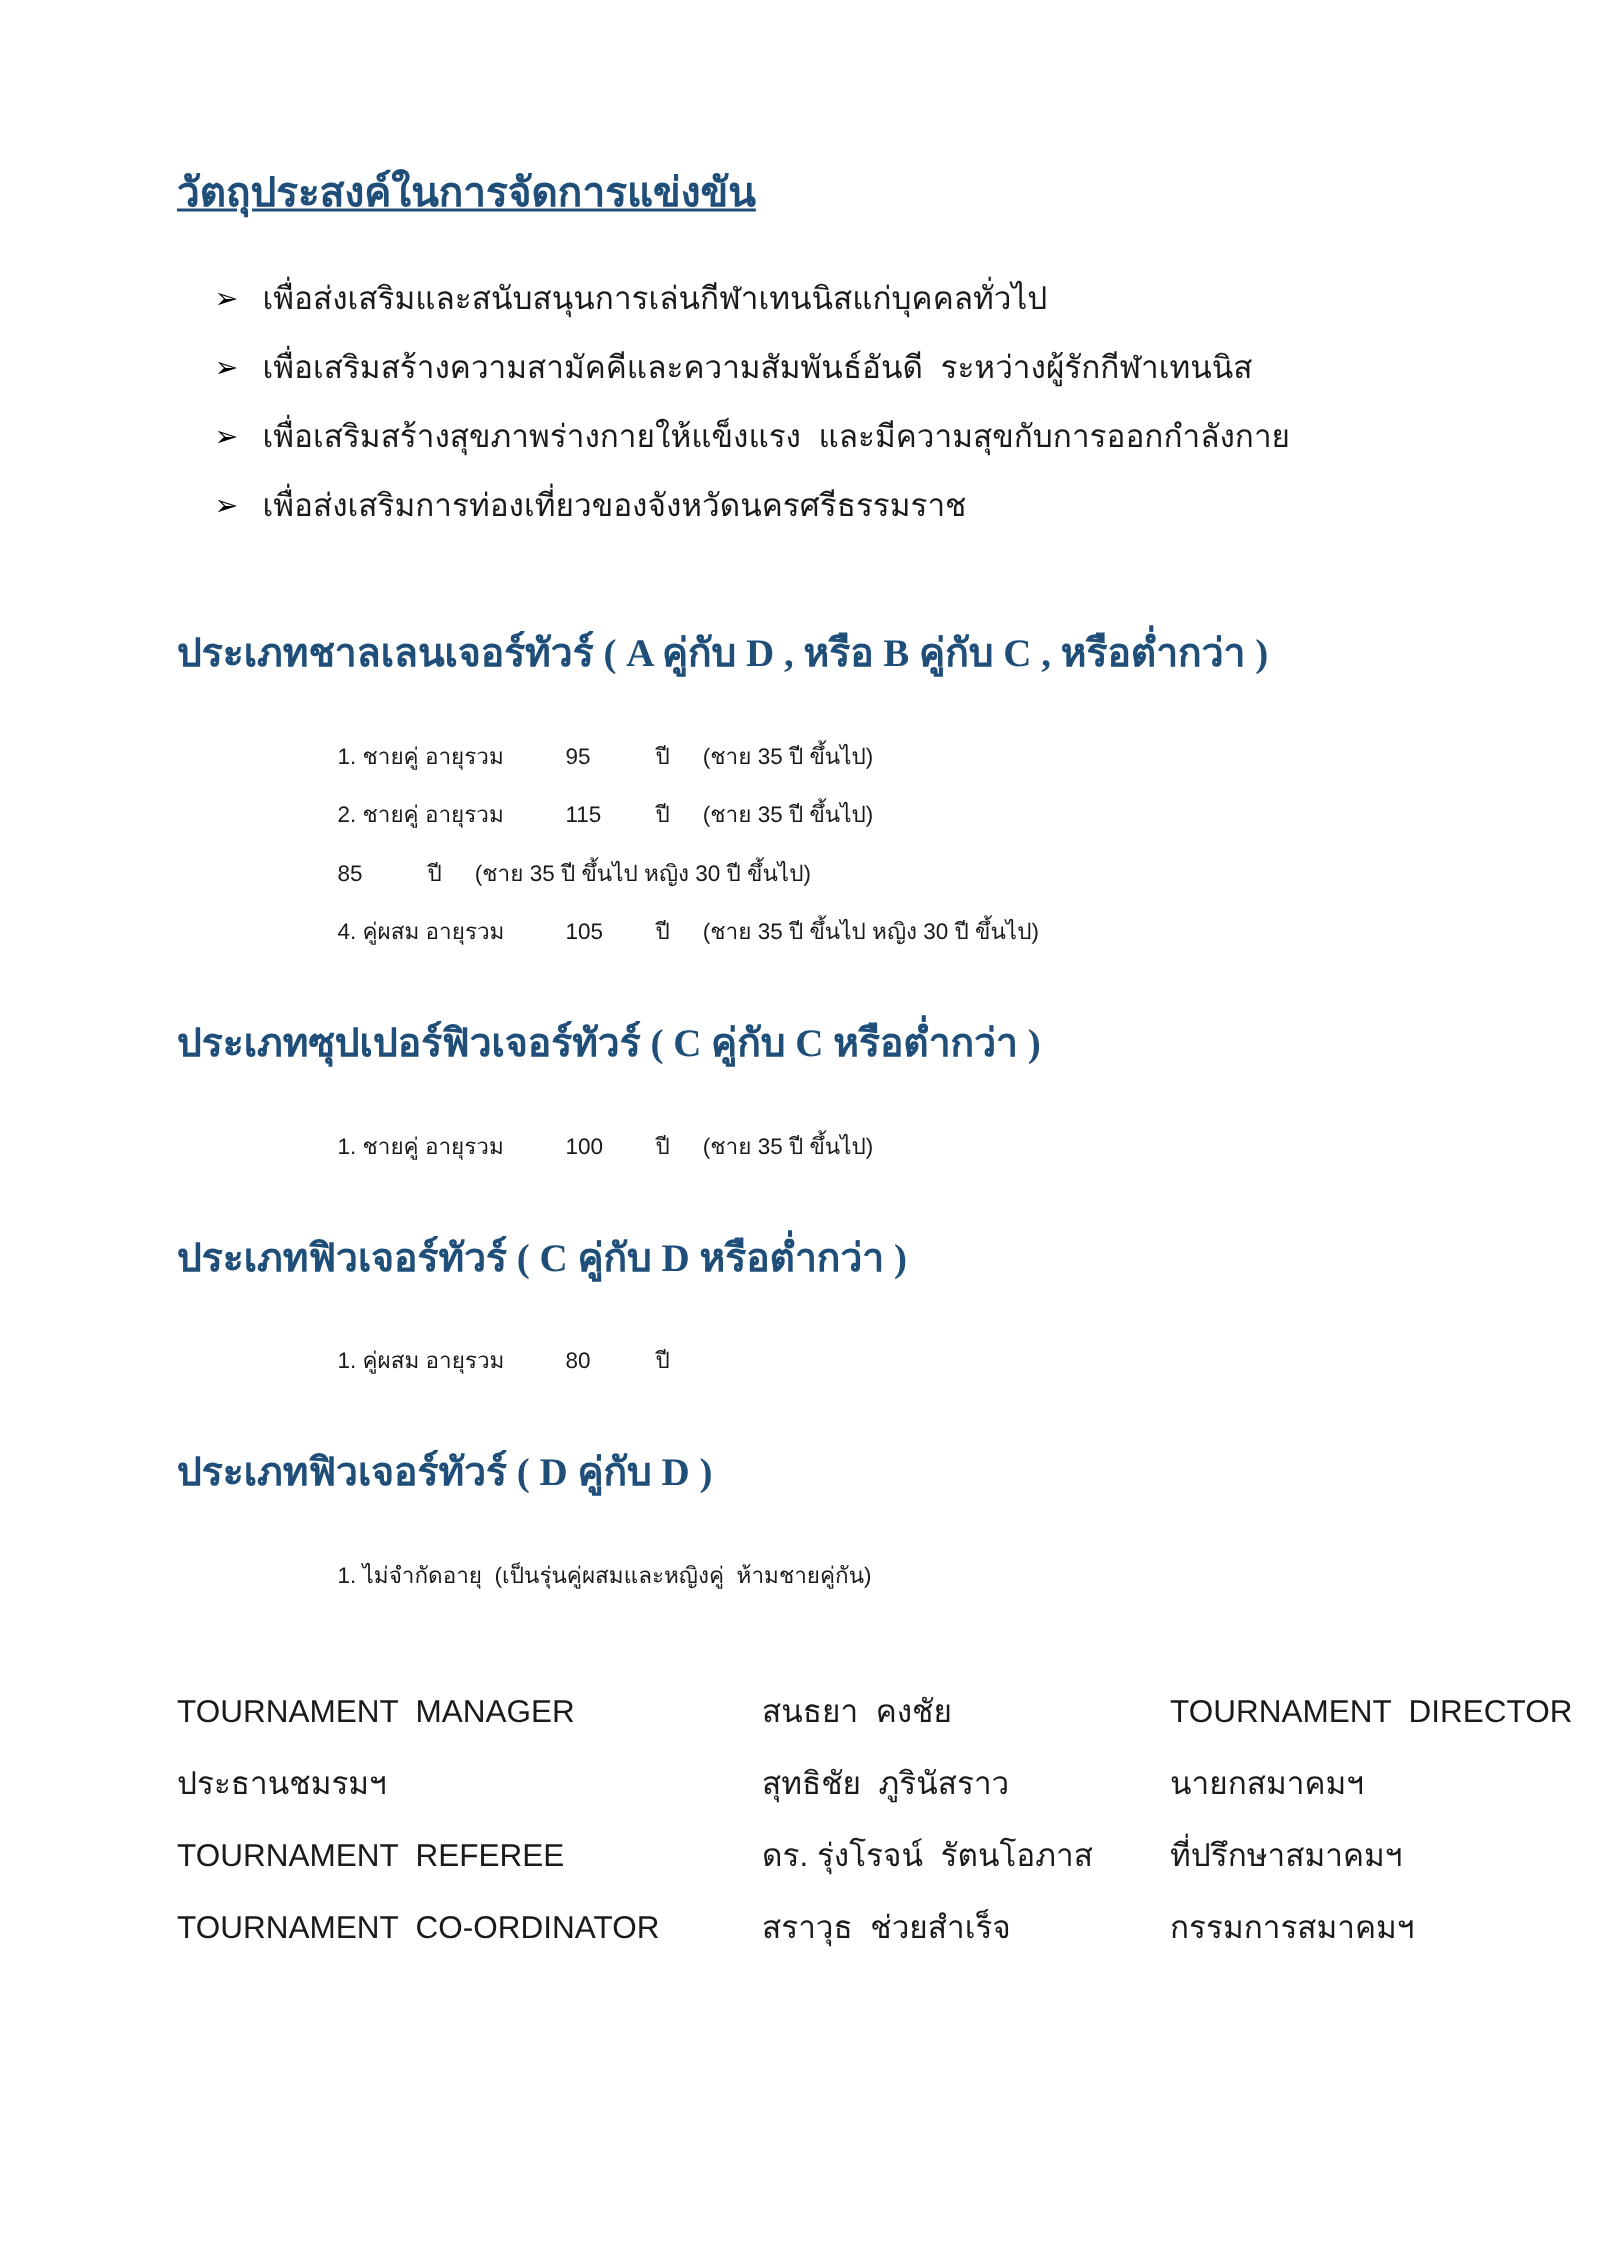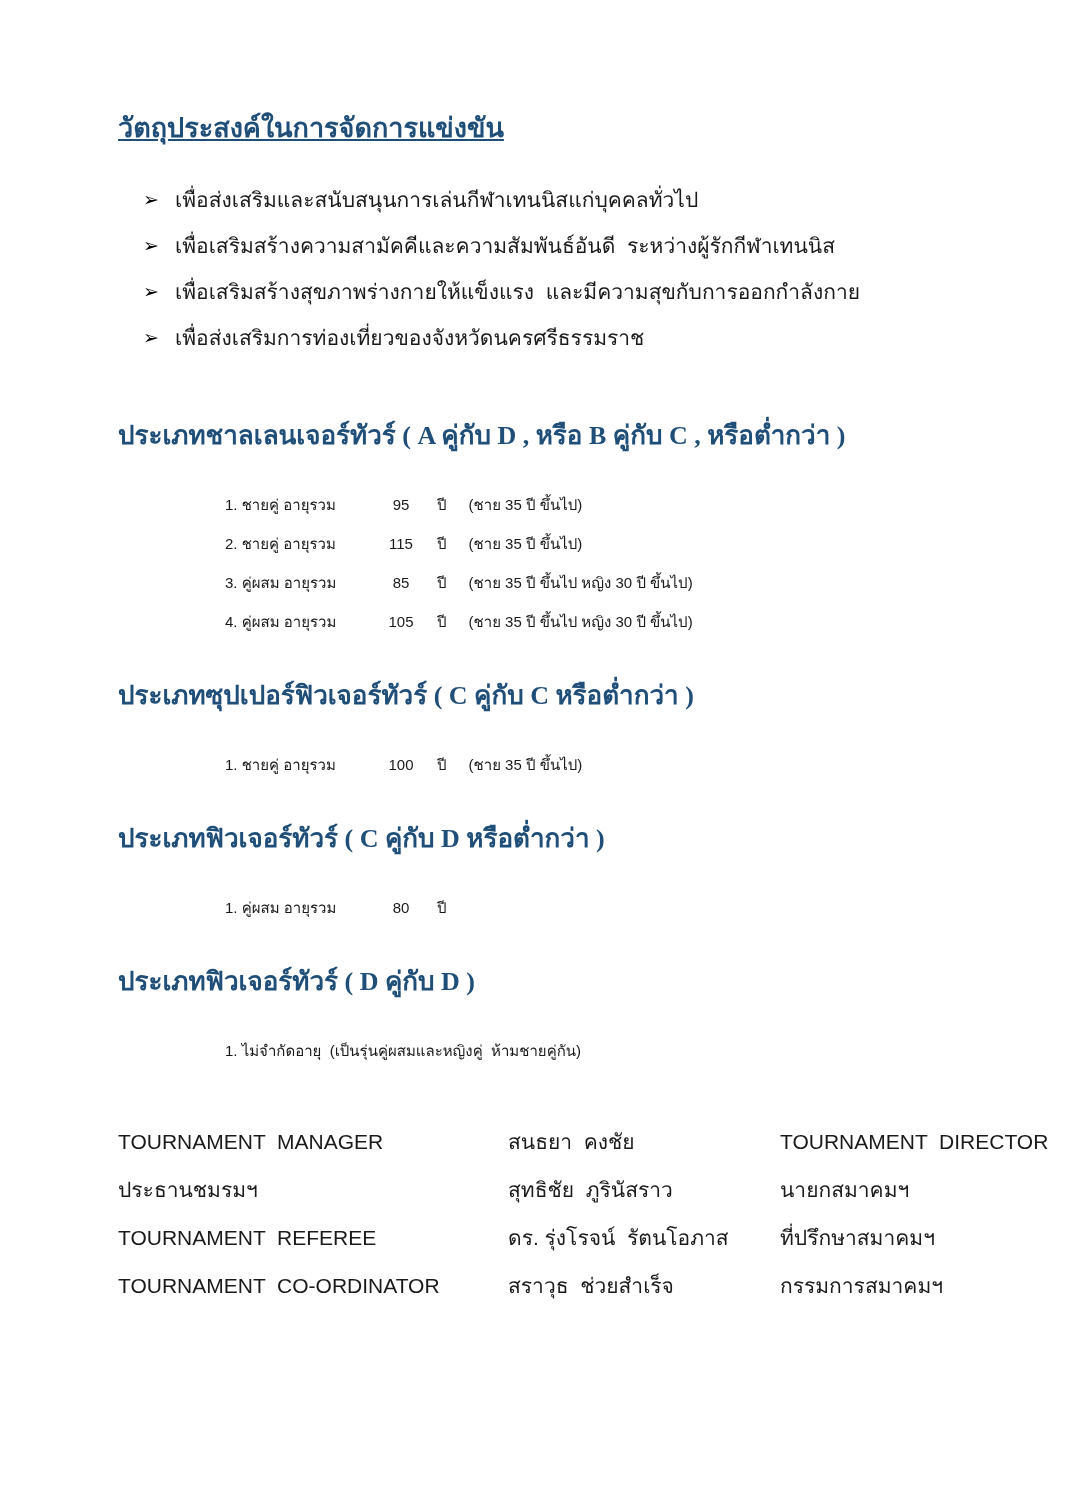--- a/index.html
+++ b/index.html
@@ -54,21 +54,21 @@
   }
   .section.first h2{margin-top:62px;}
   .rows{margin:38px 0 0 225px;}
   .row{
     display:flex;
     margin-bottom:15px;
     font-size:15px;
     line-height:24px;
   }
   .c-label{width:152px;white-space:pre-wrap;}
-  .c-age{width:48px;text-align:center;white-space:pre-wrap;}
+  .c-age{width:48px;text-align:left;white-space:pre-wrap;}
   .c-unit{margin-left:12px;white-space:pre-wrap;}
   .c-note{margin-left:22px;white-space:pre-wrap;}
   .c-full{white-space:pre-wrap;}
   .officials{
     margin:64px 0 0 118px;
     display:grid;
     grid-template-columns:390px 272px auto;
     row-gap:18px;
     font-size:21px;
     line-height:30px;
@@ -110,21 +110,20 @@
         <span class="c-unit">ปี</span>
         <span class="c-note">(ชาย 35 ปี ขึ้นไป)</span>
       </div>
       <div class="row">
         <span class="c-label">2. ชายคู่ อายุรวม</span>
         <span class="c-age">115</span>
         <span class="c-unit">ปี</span>
         <span class="c-note">(ชาย 35 ปี ขึ้นไป)</span>
       </div>
       <div class="row">
-        <span class="c-label">3. คู่ผสม อายุรวม</span>
         <span class="c-age">85</span>
         <span class="c-unit">ปี</span>
         <span class="c-note">(ชาย 35 ปี ขึ้นไป หญิง 30 ปี ขึ้นไป)</span>
       </div>
       <div class="row">
         <span class="c-label">4. คู่ผสม อายุรวม</span>
         <span class="c-age">105</span>
         <span class="c-unit">ปี</span>
         <span class="c-note">(ชาย 35 ปี ขึ้นไป หญิง 30 ปี ขึ้นไป)</span>
       </div>

